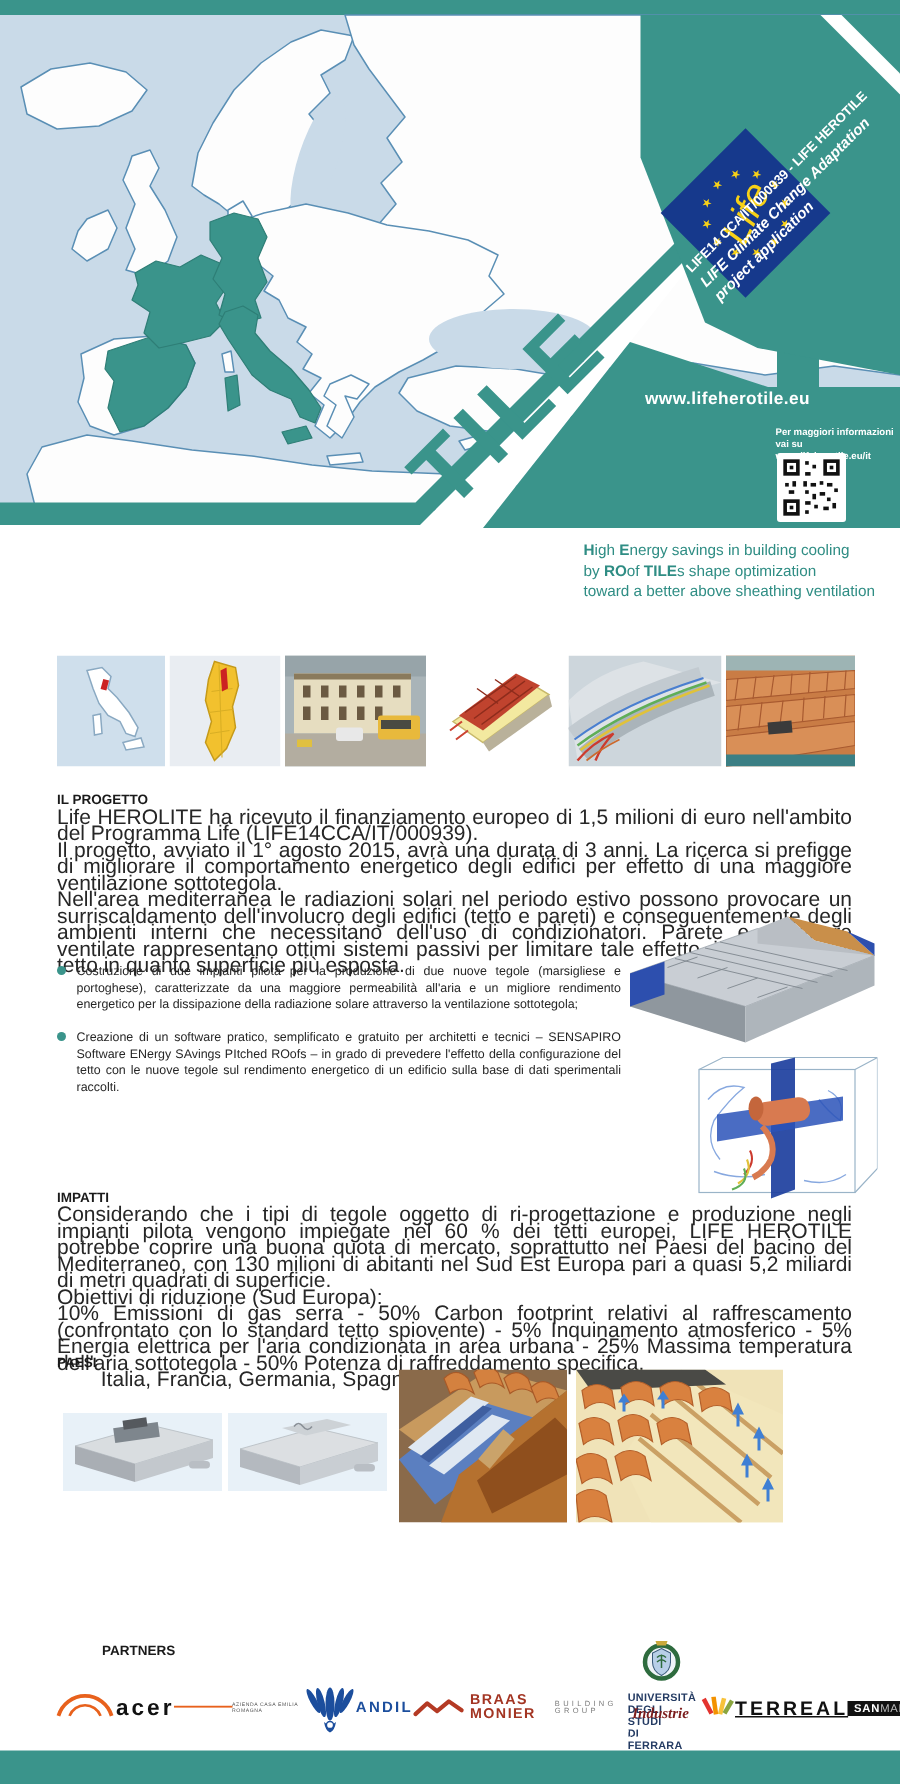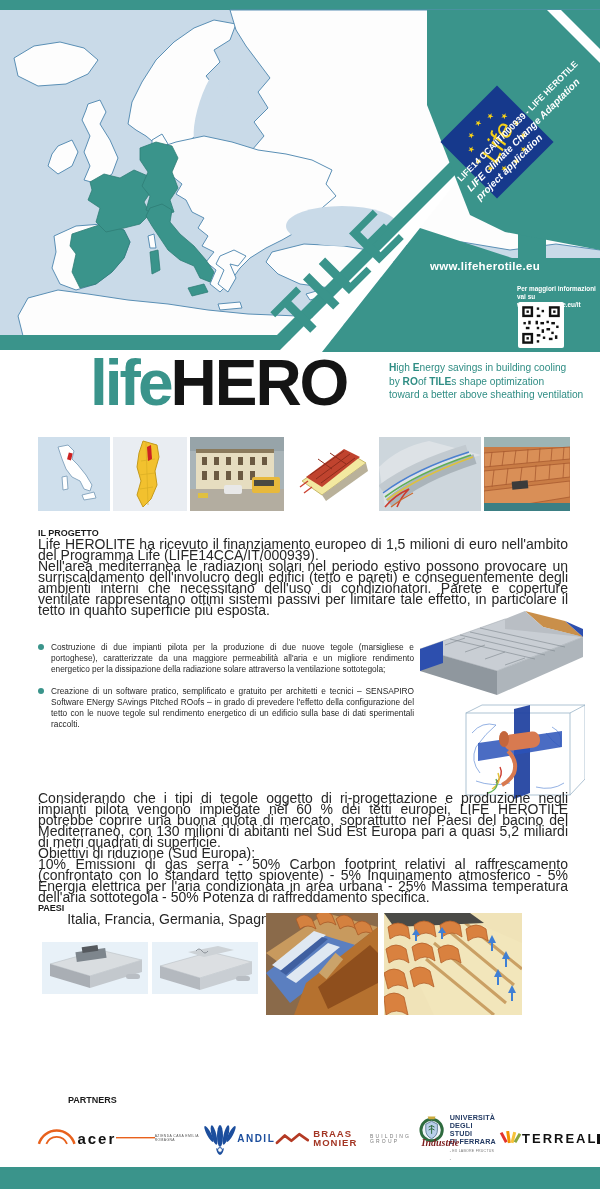--- a/index.html
+++ b/index.html
@@ -46,24 +46,24 @@
   .acer-word{font-size:15px;font-weight:bold;letter-spacing:2px;color:#111;}
   .acer-cap{font-size:3.4px;color:#555;letter-spacing:.4px;margin-top:1px;}
   .andil-word{font-size:10px;font-weight:bold;color:#1c4e9d;letter-spacing:1.5px;margin-top:1px;}
   .braas-word{font-size:9.5px;font-weight:bold;color:#a33523;letter-spacing:1px;}
   .braas-sub{font-size:5px;color:#7a7a7a;letter-spacing:2.2px;margin-top:2px;}
   .cotto{width:36px;height:46px;background:#e8821e;position:relative;}
   .cotto .ind{position:absolute;left:3px;top:22px;font-family:"Liberation Serif",serif;
               font-style:italic;font-weight:bold;font-size:10px;color:#7c1d1d;}
   .cotto .strip{position:absolute;left:0;bottom:0;width:100%;height:11px;background:#111;
                 color:#fff;font-size:4.6px;display:flex;align-items:center;justify-content:center;letter-spacing:.3px;}
-  .unife{display:flex;gap:4px;}
+  .unife{display:flex;align-items:center;gap:4px;flex-direction:column;}
   .unife .txt{font-size:7.2px;font-weight:bold;color:#243b63;line-height:8px;letter-spacing:.2px;}
   .unife .motto{font-size:3.6px;color:#777;font-weight:normal;margin-top:1px;}
-  .terreal-word{font-size:13px;font-weight:bold;color:#111;letter-spacing:2px;}
+  .terreal-word{font-size:13px;font-weight:bold;color:#111;letter-spacing:2px;text-decoration:underline;}
   .sanmarco{margin-top:2px;background:#111;color:#fff;padding:1px 4px;font-size:7.5px;letter-spacing:.5px;}
   .sanmarco .mk{font-weight:normal;color:#bbb;text-align:right;}
   #footer-bar{left:0;top:1167px;width:600px;height:22px;background:#3a948b;}
 </style>
 </head>
 <body>
 
 <div id="poster">
 
   <svg class="abs" style="left:0;top:0" width="600" height="420" viewBox="0 0 600 420">
@@ -179,23 +179,20 @@
         <rect x="28" y="25" width="2" height="3"></rect>
           <rect x="13" y="29" width="2" height="2"></rect>
           <rect x="2" y="14" width="2" height="2"></rect>
         <rect x="6" y="13" width="2" height="3"></rect>
           <rect x="4" y="18" width="3" height="2"></rect>
       </g>
     </svg>
   </div>
 
   <div class="abs" id="tile-word">TILE</div>
-  <div class="abs" id="logo">
-    <span class="life">life</span><span class="hero">HERO</span>
-  </div>
   <div class="abs" id="tagline">
     <div>
       <span class="b">H</span><span>igh </span><span class="b">E</span><span>nergy savings in building cooling</span>
     </div>
     <div>
       <span>by </span><span class="b">RO</span><span>of </span><span class="b">TILE</span><span>s shape optimization</span>
     </div>
     <div><span>toward a better above sheathing ventilation</span></div>
   </div>
 
@@ -272,20 +269,21 @@
         <path d="M10 33 L8 50 M24 31 L22 48 M38 30 L36 46 M52 28 L51 44 M66 27 L65 42 M80 26 L79 41"></path>
       </g>
       <rect x="28" y="44" width="16" height="8" fill="#3b3b3b" transform="rotate(-5 36 48)"></rect>
       <rect x="0" y="66" width="86" height="8" fill="#3b7f84"></rect>
     </svg>
   </div>
 
   <div class="abs sec" id="sec-progetto">
     <h3>IL PROGETTO</h3>
     <p>Life HEROLITE ha ricevuto il finanziamento europeo di 1,5 milioni di euro nell'ambito del Programma Life (LIFE14CCA/IT/000939).</p>
+    <p>Il progetto, avviato il 1° agosto 2015, avrà una durata di 3 anni. La ricerca si prefigge di migliorare il comportamento energetico degli edifici per effetto di una maggiore ventilazione sottotegola.</p>
     <p>Nell'area mediterranea le radiazioni solari nel periodo estivo possono provocare un surriscaldamento dell'involucro degli edifici (tetto e pareti) e conseguentemente degli ambienti interni che necessitano dell'uso di condizionatori. Parete e coperture ventilate rappresentano ottimi sistemi passivi per limitare tale effetto, in particolare il tetto in quanto superficie più esposta.</p>
   </div>
 
   <div class="abs" id="sec-azioni">
     <ul>
       <li><span>Costruzione di due impianti pilota per la produzione di due nuove tegole (marsigliese e portoghese), caratterizzate da una maggiore permeabilità all'aria e un migliore rendimento energetico per la dissipazione della radiazione solare attraverso la ventilazione sottotegola;</span></li>
       <li><span>Creazione di un software pratico, semplificato e gratuito per architetti e tecnici – SENSAPIRO Software ENergy SAvings PItched ROofs – in grado di prevedere l'effetto della configurazione del tetto con le nuove tegole sul rendimento energetico di un edificio sulla base di dati sperimentali raccolti.</span></li>
     </ul>
   </div>
 
@@ -318,20 +316,21 @@
       <path d="M56 48 Q66 58 62 70 Q58 78 50 82" stroke="#d87a50" stroke-width="4" fill="none"></path>
     </g>
     <g stroke-width="1.4" fill="none">
       <path d="M44 80 Q52 72 48 64" stroke="#cc3b2e"></path>
       <path d="M40 86 Q50 80 46 70" stroke="#e0c23a"></path>
       <path d="M36 90 Q48 86 44 76" stroke="#5fae57"></path>
     </g>
   </svg>
 
   <div class="abs sec" id="sec-impatti">
+    <h3>IMPATTI</h3>
     <p>Considerando che i tipi di tegole oggetto di ri-progettazione e produzione negli impianti pilota vengono impiegate nel 60 % dei tetti europei, LIFE HEROTILE potrebbe coprire una buona quota di mercato, soprattutto nei Paesi del bacino del Mediterraneo, con 130 milioni di abitanti nel Sud Est Europa pari a quasi 5,2 miliardi di metri quadrati di superficie.</p>
     <p>Obiettivi di riduzione (Sud Europa):</p>
     <p>10% Emissioni di gas serra - 50% Carbon footprint relativi al raffrescamento (confrontato con lo standard tetto spiovente) - 5% Inquinamento atmosferico - 5% Energia elettrica per l'aria condizionata in area urbana - 25% Massima temperatura dell'aria sottotegola - 50% Potenza di raffreddamento specifica.</p>
   </div>
 
   <div class="abs sec" id="sec-paesi">
     <h3>PAESI</h3>
     <p style="text-align:right">Italia, Francia, Germania, Spagna e Israele.</p>
   </div>
 

